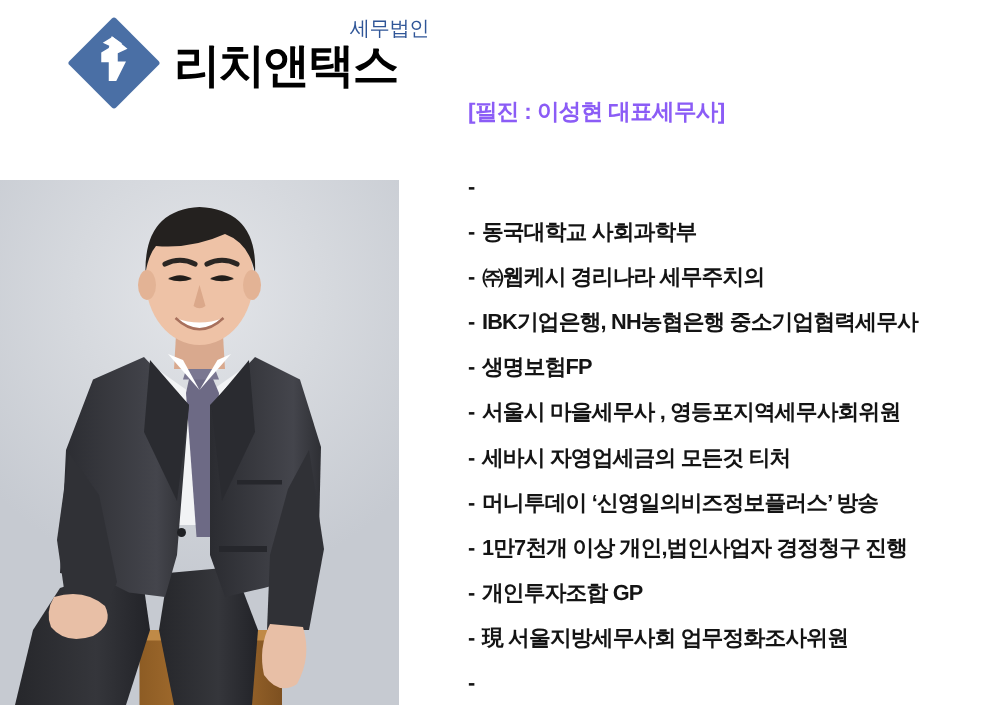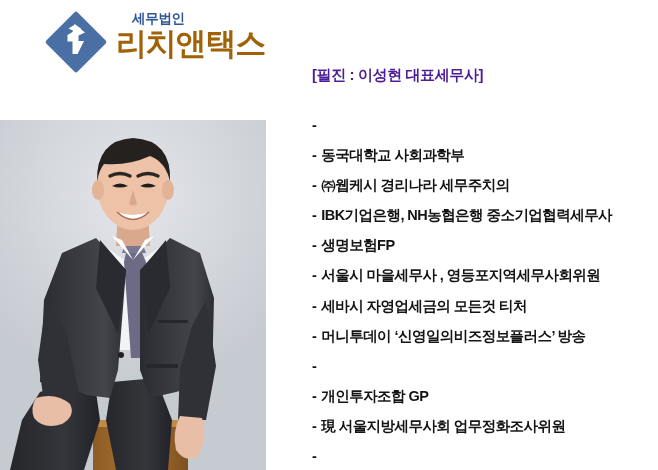--- a/index.html
+++ b/index.html
@@ -39,30 +39,31 @@
   }
   .logo-wordmark {
     position: absolute;
     left: 72px;
     top: 6px;
     width: 170px;
     height: 62px;
   }
   .logo-sub {
     font-size: 13.5px;
-    font-weight: bold;
+    font-weight: normal;
     color: #2f5597;
     letter-spacing: -0.3px;
     line-height: 1;
     margin: 0 0 2px 16px;
+    text-align: right;
   }
   .logo-main {
     font-size: 31px;
     font-weight: bold;
-    color: #a16207;
+    color: #000000;
     letter-spacing: -1.2px;
     line-height: 1.05;
     margin: 0;
     white-space: nowrap;
   }
 
   
   .portrait {
     position: absolute;
     left: 0px;
@@ -90,21 +91,21 @@
   
   .bio {
     position: absolute;
     left: 312px;
     top: 66px;
     width: 340px;
   }
   .bio-heading {
     font-size: 15px;
     font-weight: bold;
-    color: #4c1d95;
+    color: #8b5cf6;
     letter-spacing: -0.4px;
     margin: 0 0 34px 0;
     line-height: 1.2;
     white-space: nowrap;
   }
   .bio-list {
     list-style: none;
     margin: 0;
     padding: 0;
   }
@@ -255,20 +256,21 @@
       <li class="bio-item">
         <span class="bio-dash">-</span>
         <span class="bio-text">세바시 자영업세금의 모든것 티처</span>
       </li>
       <li class="bio-item">
         <span class="bio-dash">-</span>
         <span class="bio-text">머니투데이 ‘신영일의비즈정보플러스’ 방송</span>
       </li>
       <li class="bio-item">
         <span class="bio-dash">-</span>
+        <span class="bio-text">1만7천개 이상 개인,법인사업자 경정청구 진행</span>
       </li>
       <li class="bio-item">
         <span class="bio-dash">-</span>
         <span class="bio-text">개인투자조합 GP</span>
       </li>
       <li class="bio-item">
         <span class="bio-dash">-</span>
         <span class="bio-text">現 서울지방세무사회 업무정화조사위원</span>
       </li>
       <li class="bio-item">

